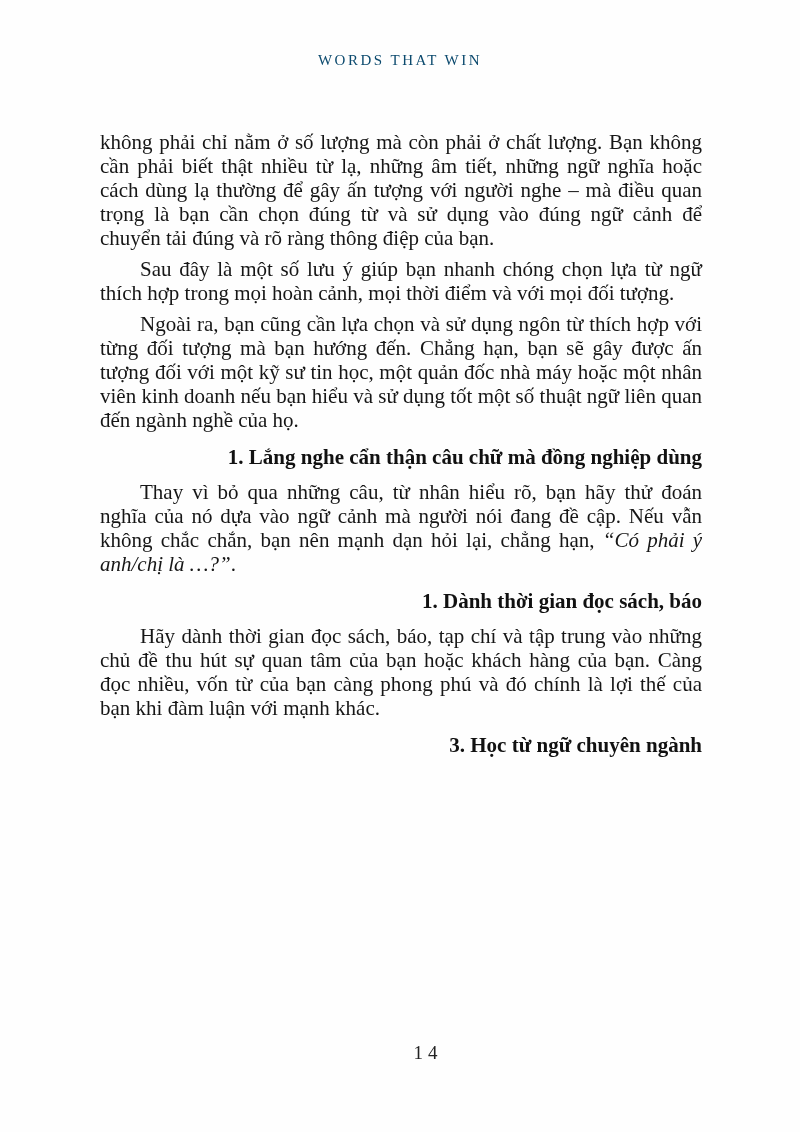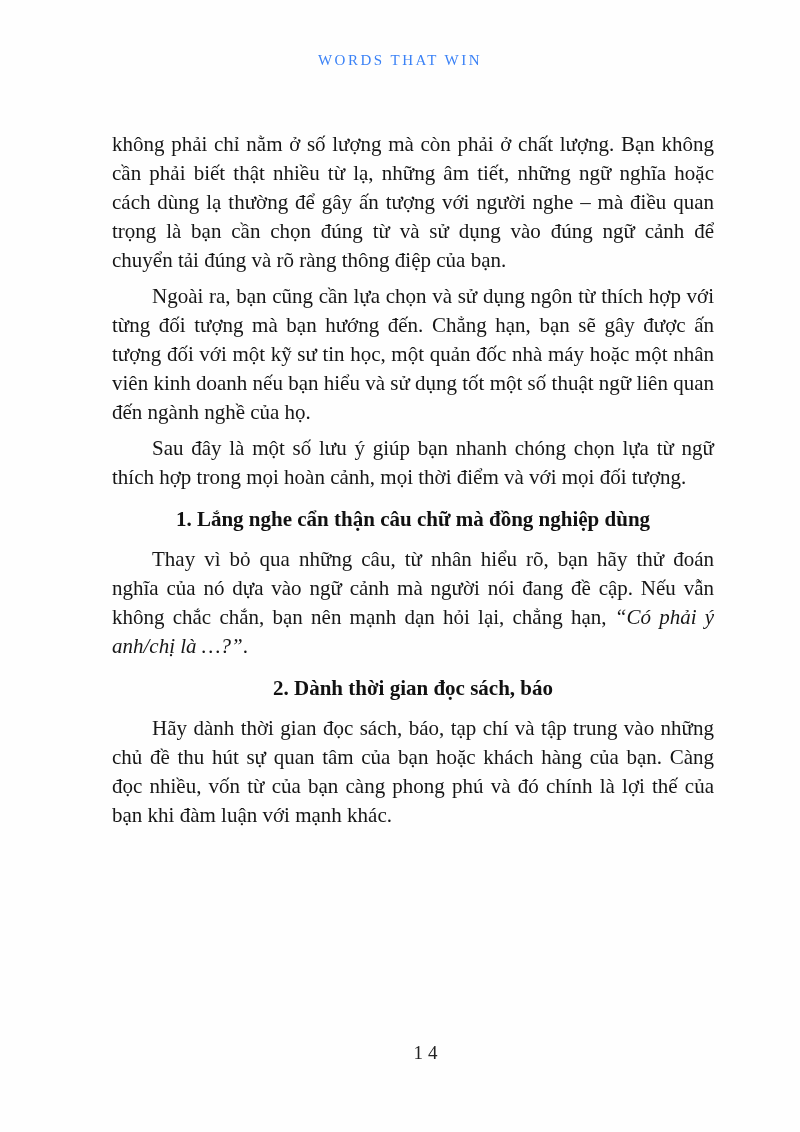--- a/index.html
+++ b/index.html
@@ -19,45 +19,45 @@
     position: relative;
   }
   .running-head {
     position: absolute;
     top: 52px;
     left: 0;
     width: 100%;
     text-align: center;
     font-size: 15px;
     letter-spacing: 2.5px;
-    color: #3b82f6;
+    color: #0c4a6e;
     font-variant: small-caps;
     text-transform: uppercase;
   }
   .content {
     position: absolute;
     top: 130px;
-    left: 112px;
+    left: 100px;
     width: 602px;
     font-size: 21px;
-    line-height: 29px;
+    line-height: 24px;
     text-align: justify;
     color: #161616;
   }
   .content p {
     margin: 0 0 7px 0;
     text-indent: 40px;
   }
   .content p.no-indent { text-indent: 0; }
   .content p.continues { text-align-last: justify; }
   .content h3 {
     font-size: 21px;
     font-weight: bold;
     margin: 13px 0 11px 0;
-    text-align: center;
+    text-align: right;
     color: #111;
   }
   .quote-italic { font-style: italic; }
   .page-number {
     position: absolute;
     bottom: 68px;
     left: 0;
     width: 100%;
     text-align: center;
     font-size: 19px;
@@ -70,31 +70,32 @@
 <body>
 
 <div class="page">
 
   <div class="running-head">WORDS THAT WIN</div>
 
   <div class="content">
 
     <p class="no-indent">không phải chỉ nằm ở số lượng mà còn phải ở chất lượng. Bạn không cần phải biết thật nhiều từ lạ, những âm tiết, những ngữ nghĩa hoặc cách dùng lạ thường để gây ấn tượng với người nghe – mà điều quan trọng là bạn cần chọn đúng từ và sử dụng vào đúng ngữ cảnh để chuyển tải đúng và rõ ràng thông điệp của bạn.</p>
 
+    <p>Sau đây là một số lưu ý giúp bạn nhanh chóng chọn lựa từ ngữ thích hợp trong mọi hoàn cảnh, mọi thời điểm và với mọi đối tượng.</p>
+
     <p>Ngoài ra, bạn cũng cần lựa chọn và sử dụng ngôn từ thích hợp với từng đối tượng mà bạn hướng đến. Chẳng hạn, bạn sẽ gây được ấn tượng đối với một kỹ sư tin học, một quản đốc nhà máy hoặc một nhân viên kinh doanh nếu bạn hiểu và sử dụng tốt một số thuật ngữ liên quan đến ngành nghề của họ.</p>
-
-    <p>Sau đây là một số lưu ý giúp bạn nhanh chóng chọn lựa từ ngữ thích hợp trong mọi hoàn cảnh, mọi thời điểm và với mọi đối tượng.</p>
 
     <h3>1. Lắng nghe cẩn thận câu chữ mà đồng nghiệp dùng</h3>
 
     <p><span>Thay vì bỏ qua những câu, từ nhân hiểu rõ, bạn hãy thử đoán nghĩa của nó dựa vào ngữ cảnh mà người nói đang đề cập. Nếu vẫn không chắc chắn, bạn nên mạnh dạn hỏi lại, chẳng hạn, </span><span class="quote-italic">“Có phải ý anh/chị là …?”</span><span>.</span></p>
 
-    <h3>2. Dành thời gian đọc sách, báo</h3>
+    <h3>1. Dành thời gian đọc sách, báo</h3>
 
     <p>Hãy dành thời gian đọc sách, báo, tạp chí và tập trung vào những chủ đề thu hút sự quan tâm của bạn hoặc khách hàng của bạn. Càng đọc nhiều, vốn từ của bạn càng phong phú và đó chính là lợi thế của bạn khi đàm luận với mạnh khác.</p>
 
+    <h3>3. Học từ ngữ chuyên ngành</h3>
 
 
   </div>
 
   <div class="page-number">14</div>
 
 </div>
 
 </body></html>

